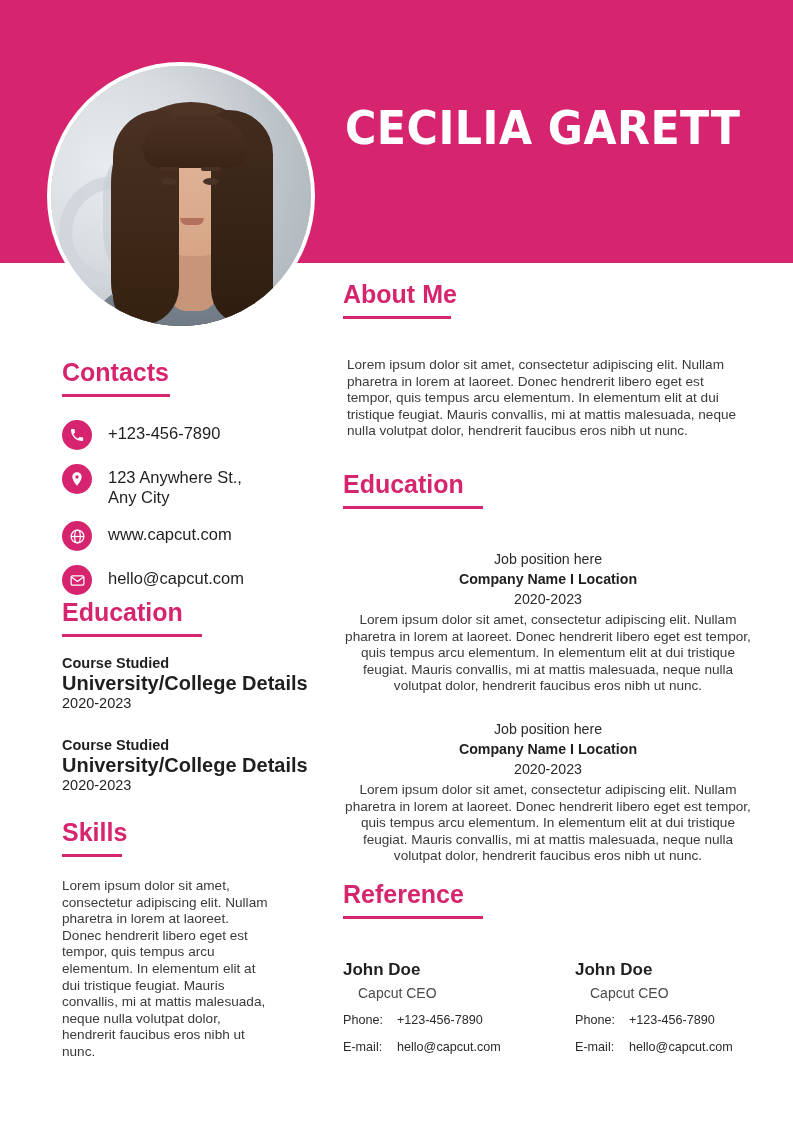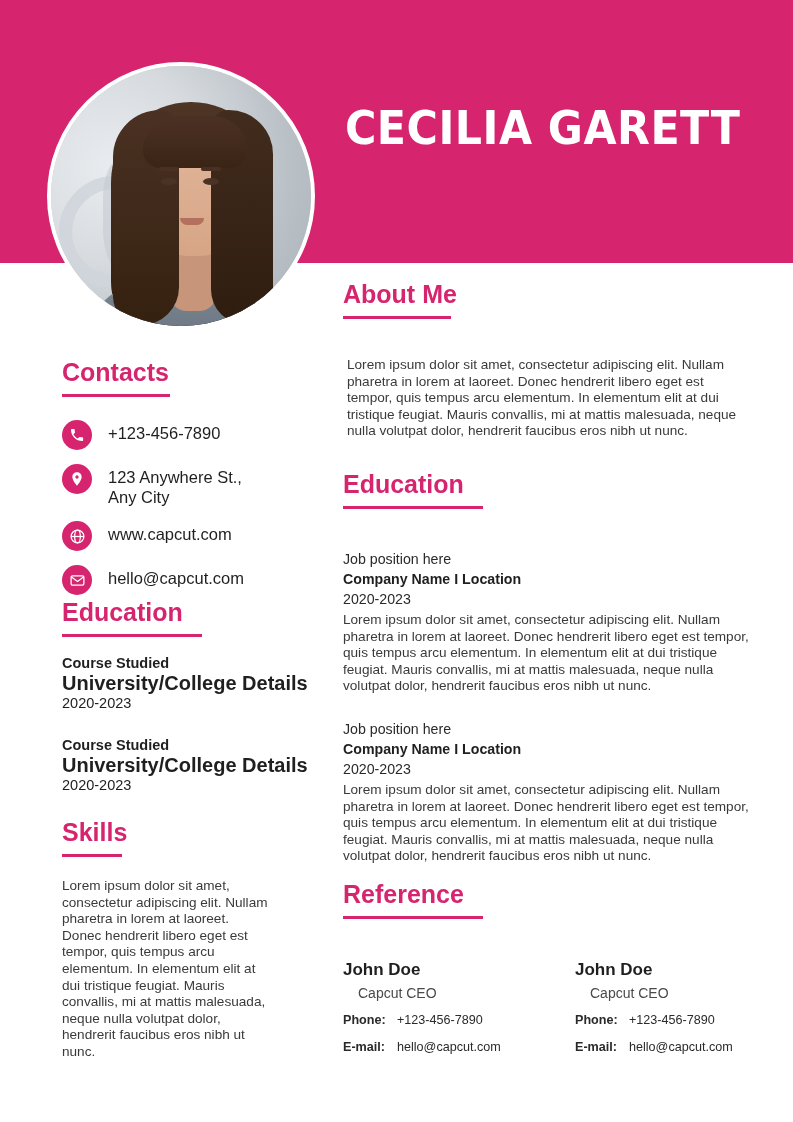--- a/index.html
+++ b/index.html
@@ -306,21 +306,21 @@
     line-height: 16.6px;
     color: #3a3a3a;
   }
   .about-body {
     margin-top: 38px;
     margin-left: 4px;
     width: 404px;
   }
 
   .exp-list { margin-top: 40px; }
-  .exp-item { margin-bottom: 24px; }
+  .exp-item { margin-bottom: 24px; text-align: center; }
   .exp-position {
     font-size: 14.2px;
     line-height: 20px;
     color: #2a2a2a;
   }
   .exp-company {
     font-size: 14.2px;
     font-weight: bold;
     line-height: 20px;
     color: #1f1f1f;
@@ -352,21 +352,21 @@
     margin-left: 15px;
   }
   .ref-line {
     font-size: 12.6px;
     line-height: 19px;
     color: #2a2a2a;
     margin-top: 8px;
     display: flex;
   }
   .ref-line .lbl {
-    font-weight: bold;
+    font-weight: normal;
     flex: 0 0 54px;
   }
   .ref-line .val { color: #2a2a2a; }
 </style>
 </head>
 <body>
 
 <div class="page">
 
   <div class="header-band"></div>

